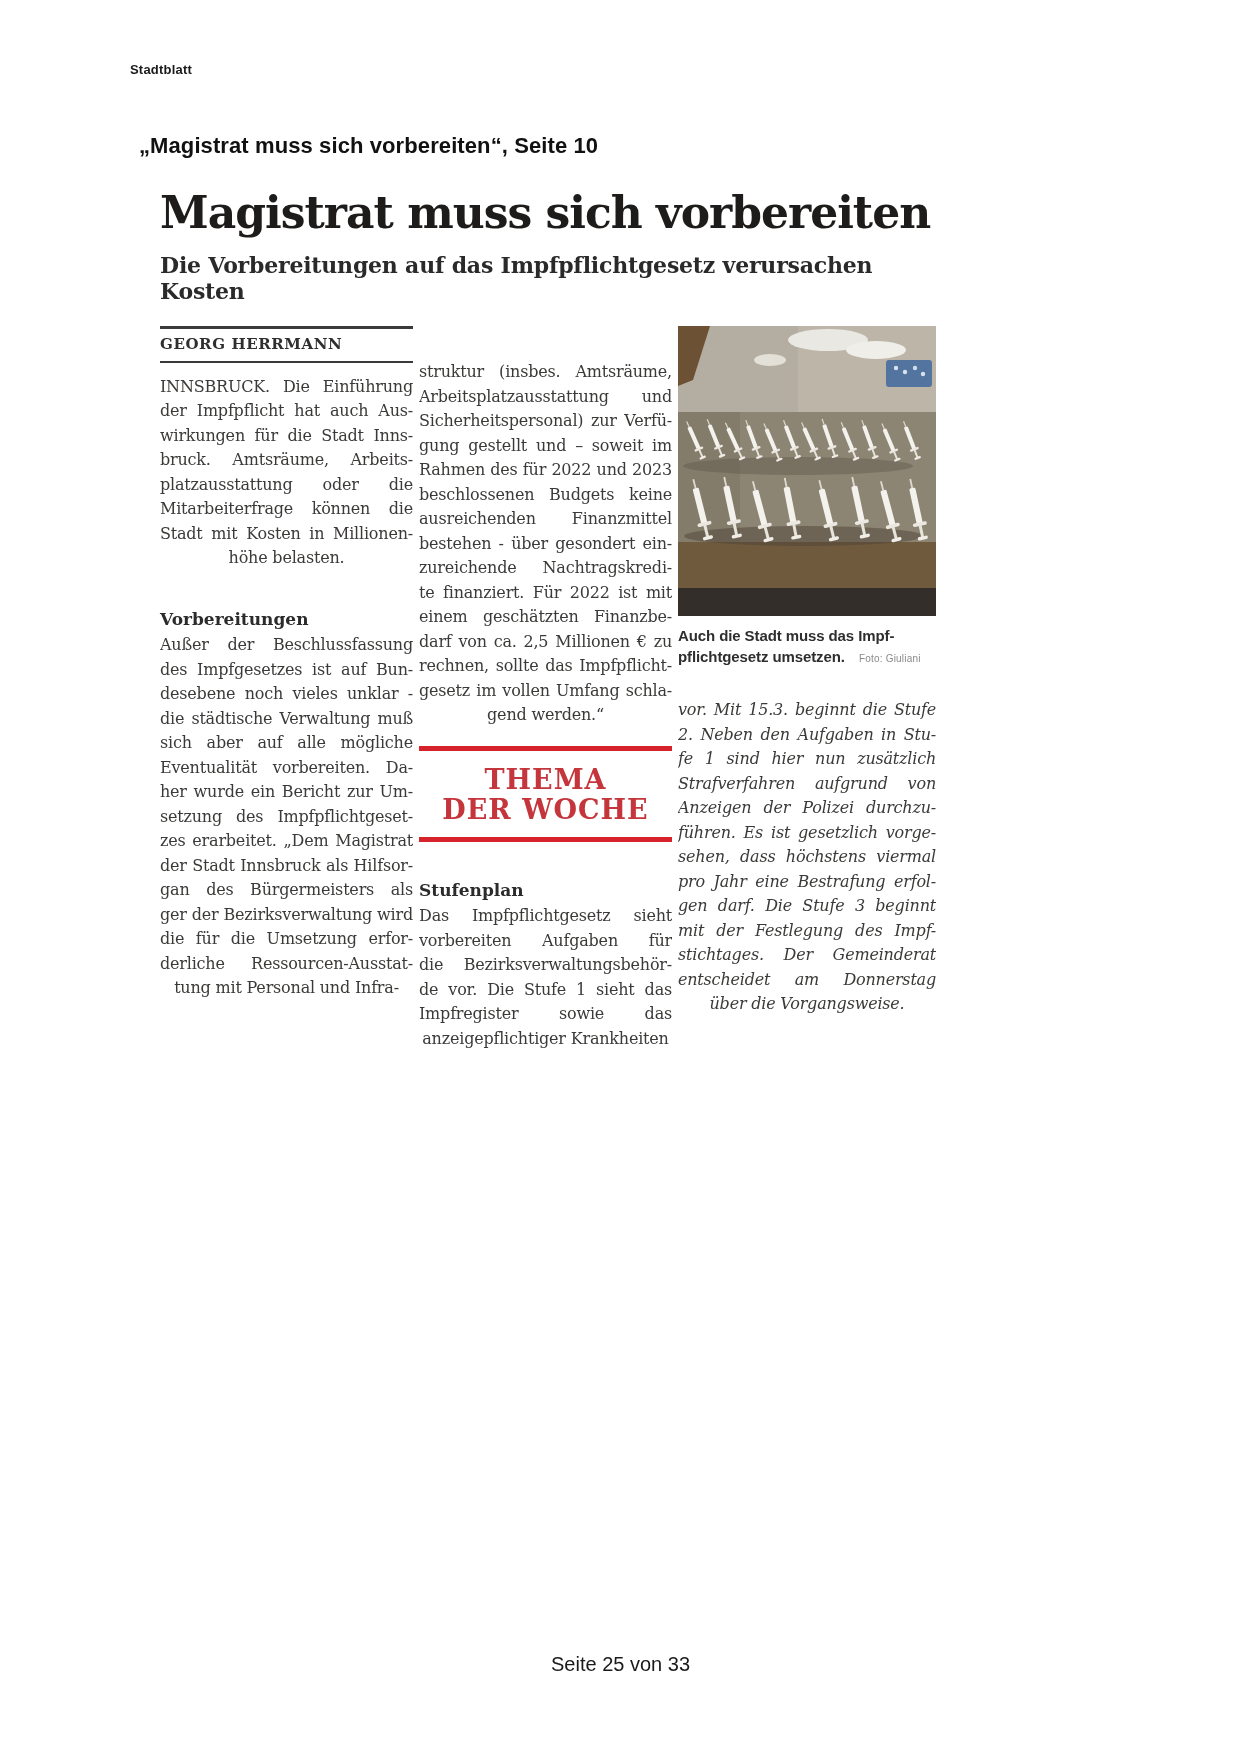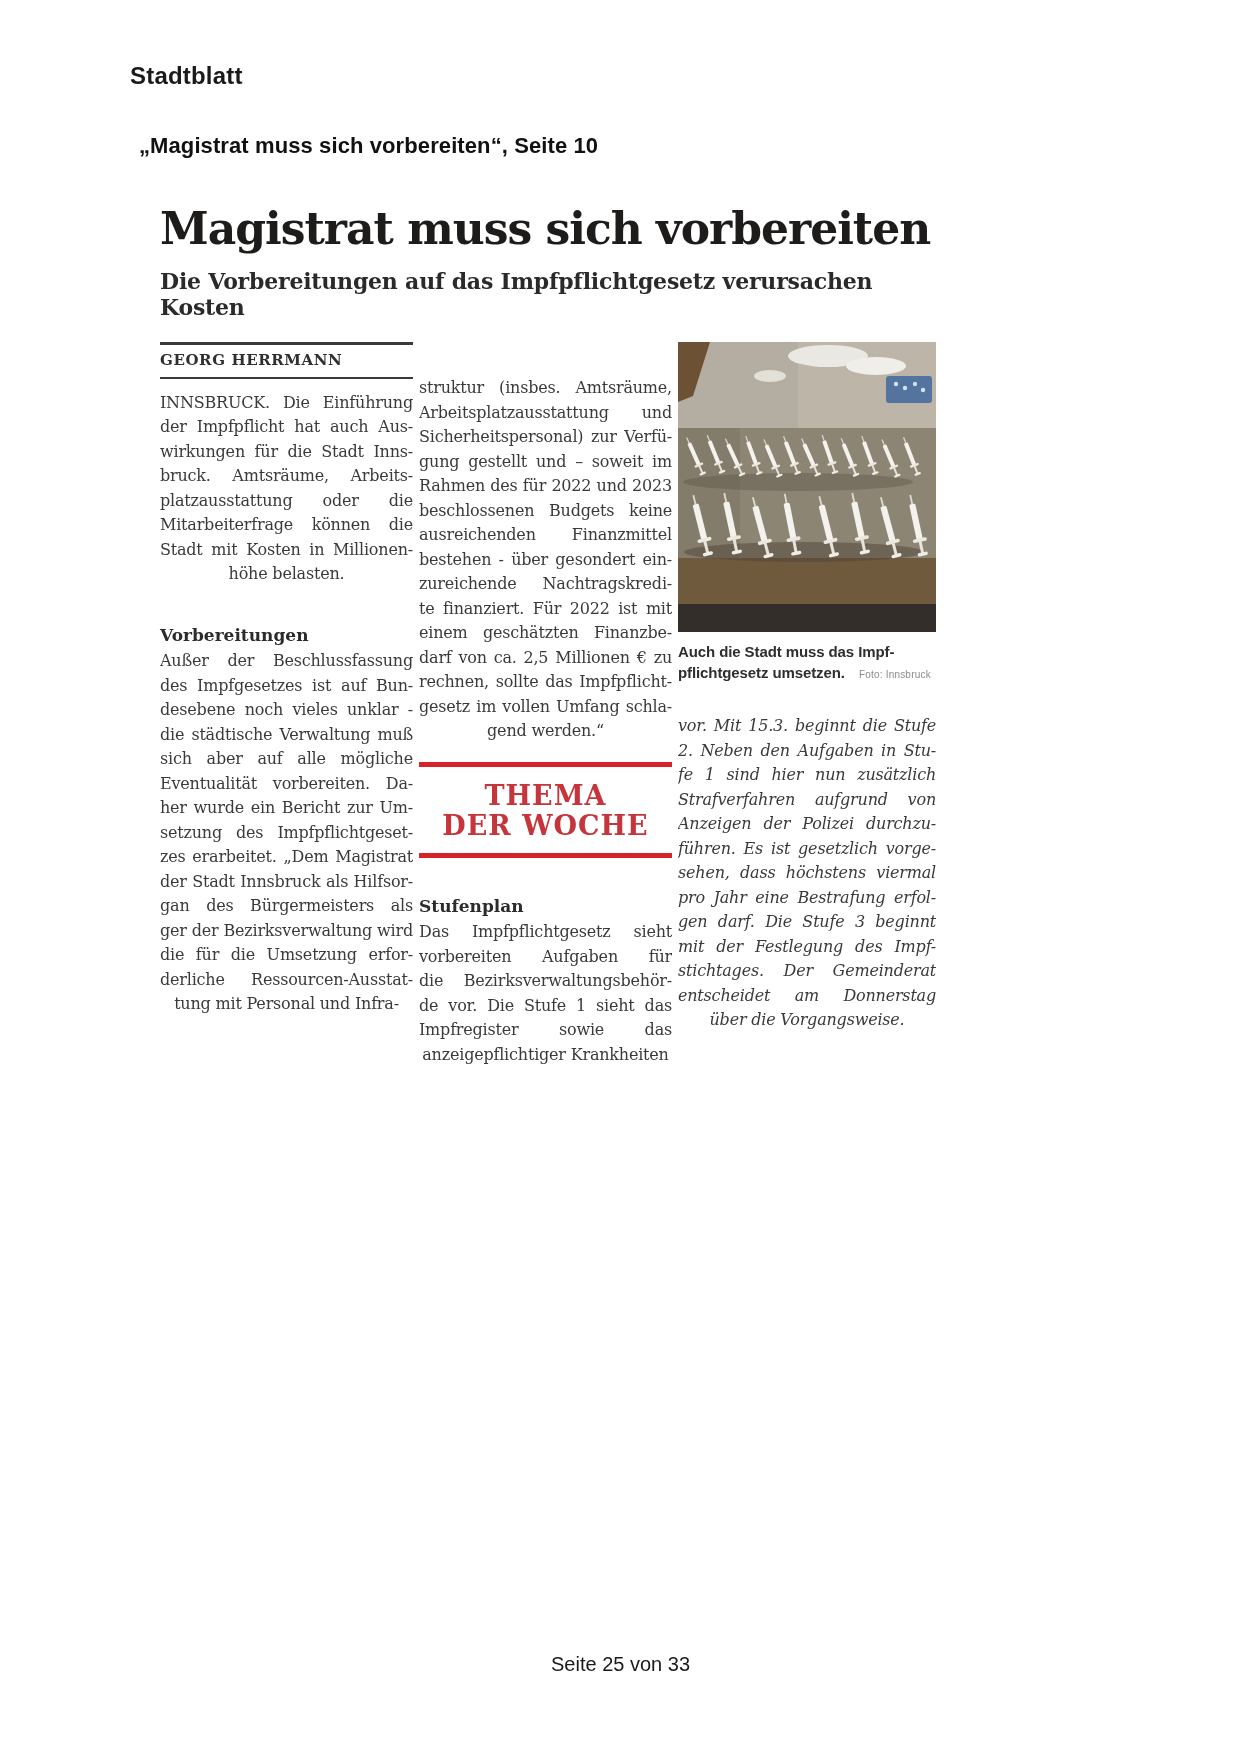--- a/index.html
+++ b/index.html
@@ -2,28 +2,28 @@
 <html><head>
 <meta charset="utf-8">
 <style>
   html,body { margin:0; padding:0; background:#ffffff; }
   .sheet {
     position:relative; width:1241px; height:1754px; background:#ffffff;
     font-family:"Liberation Sans", sans-serif; color:#1c1c1c; overflow:hidden;
   }
   .letterhead {
     position:absolute; left:130px; top:62px;
-    font-size:24px; font-weight:bold; color:#1a1a1a; letter-spacing:0.2px;
+    font-size:13px; font-weight:bold; color:#1a1a1a; letter-spacing:0.2px;
   }
   .docref {
     position:absolute; left:139px; top:133px;
     font-size:22px; font-weight:bold; color:#111; letter-spacing:0.1px;
   }
   .clip {
-    position:absolute; left:160px; top:204px; width:802px;
+    position:absolute; left:160px; top:188px; width:802px;
     font-family:"DejaVu Serif", serif; color:#3a3a3a;
   }
   .headline {
     margin:0; font-size:44px; line-height:50px; font-weight:700;
     letter-spacing:-1px; color:#1e1c1a; white-space:nowrap;
   }
   .subheadline {
     margin:14px 0 0 0; font-size:22px; line-height:26px; font-weight:700;
     letter-spacing:-0.2px; color:#2a2a2a;
   }
@@ -217,21 +217,21 @@
             <use href="#syr" transform="translate(148,181) rotate(-14) scale(1.15)"></use>
             <use href="#syr" transform="translate(180,178) rotate(-12) scale(1.15)"></use>
             <use href="#syr" transform="translate(210,182) rotate(-15) scale(1.15)"></use>
             <use href="#syr" transform="translate(238,180) rotate(-12) scale(1.15)"></use>
           </svg>
         </div>
 
         <div class="caption">
           <div>Auch die Stadt muss das Impf-</div>
           <div>
-            <span>pflichtgesetz umsetzen.</span><span class="credit">Foto: Innsbruck</span>
+            <span>pflichtgesetz umsetzen.</span><span class="credit">Foto: Giuliani</span>
           </div>
         </div>
 
         <div class="para">
             <div class="jline">vor. Mit 15.3. beginnt die Stufe</div>
             <div class="jline">2. Neben den Aufgaben in Stu-</div>
             <div class="jline">fe 1 sind hier nun zusätzlich</div>
             <div class="jline">Strafverfahren aufgrund von</div>
             <div class="jline">Anzeigen der Polizei durchzu-</div>
             <div class="jline">führen. Es ist gesetzlich vorge-</div>

